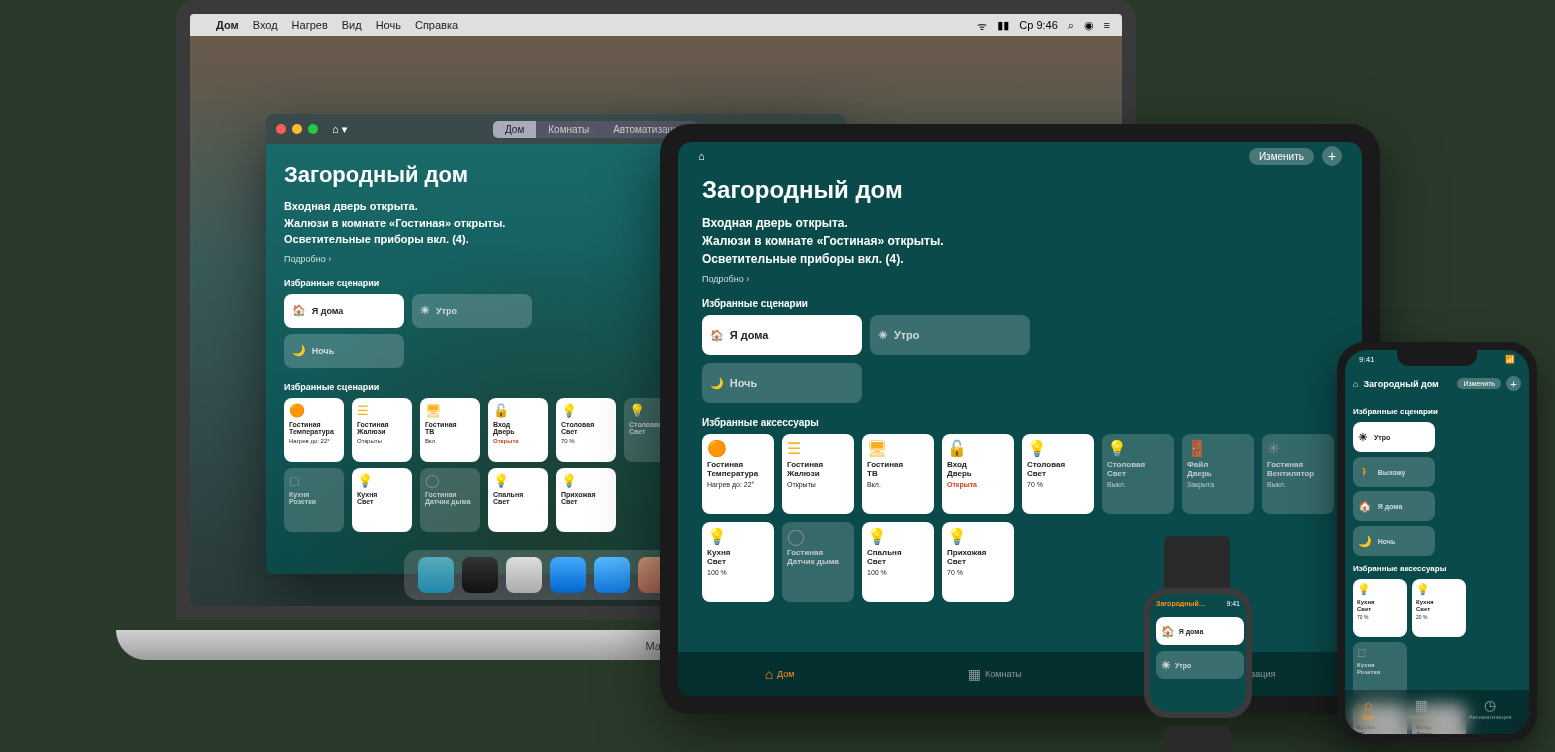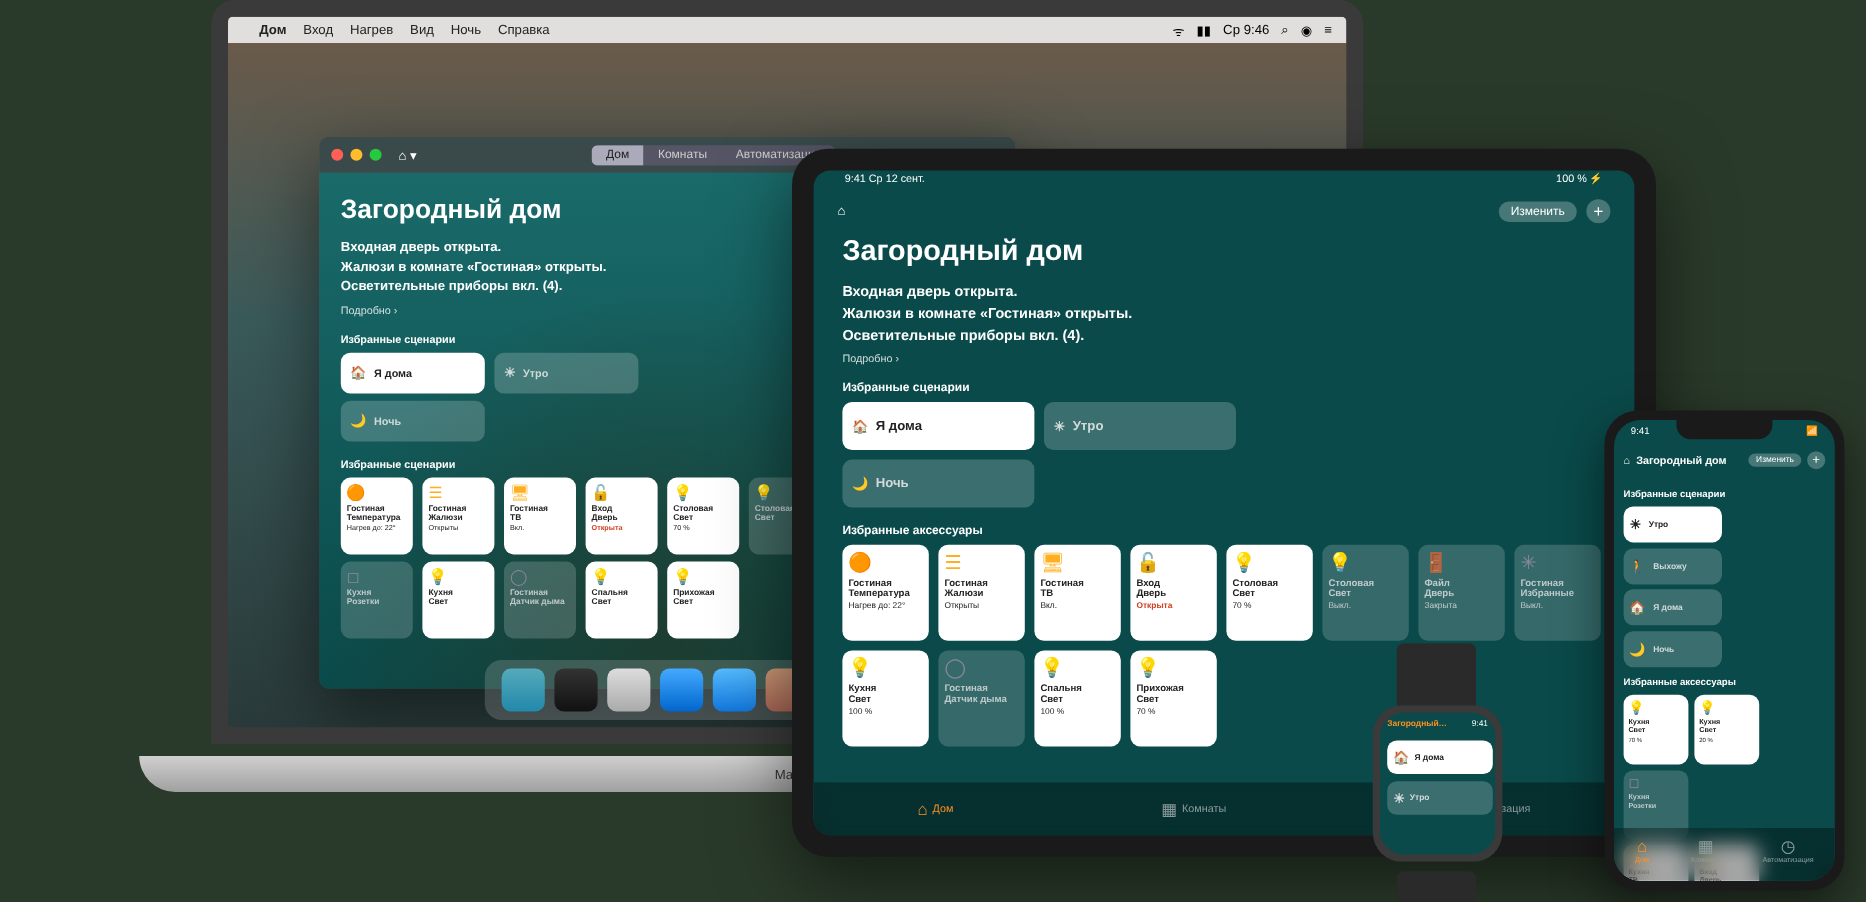--- a/index.html
+++ b/index.html
@@ -242,24 +242,20 @@
       </div>
     </div>
   </div>
   <div class="macbook-base">
       <div class="macbook-base-label">Mac</div>
     </div>
 </div>
 
 <div class="ipad">
   <div class="ipad-screen">
-    <div class="ipad-statusbar">
-      <span>9:41  Ср 12 сент.</span>
-      <span>100 % ⚡</span>
-    </div>
     <div class="ipad-topbar">
       <span>⌂</span>
       <div class="top-right-btns">
         <span class="pill-btn">Изменить</span>
         <span class="plus-btn">+</span>
       </div>
     </div>
     <div class="ipad-body">
       <div class="home-title">Загородный дом</div>
       <div class="status-lines">
@@ -319,21 +315,21 @@
             <span class="acc-title"><span>Столовая</span><br><span>Свет</span></span>
             <span class="acc-sub">Выкл.</span>
           </div>
         <div class="acc-tile dim">
             <span class="acc-icon">🚪</span>
             <span class="acc-title"><span>Файл</span><br><span>Дверь</span></span>
             <span class="acc-sub">Закрыта</span>
           </div>
         <div class="acc-tile dim">
             <span class="acc-icon">✳</span>
-            <span class="acc-title"><span>Гостиная</span><br><span>Избранные</span></span>
+            <span class="acc-title"><span>Гостиная</span><br><span>Вентилятор</span></span>
             <span class="acc-sub">Выкл.</span>
           </div>
       </div>
       <div class="acc-row" style="margin-top:8px">
         <div class="acc-tile">
             <span class="acc-icon">💡</span>
             <span class="acc-title"><span>Кухня</span><br><span>Свет</span></span>
             <span class="acc-sub">100 %</span>
           </div>
         <div class="acc-tile dim">

